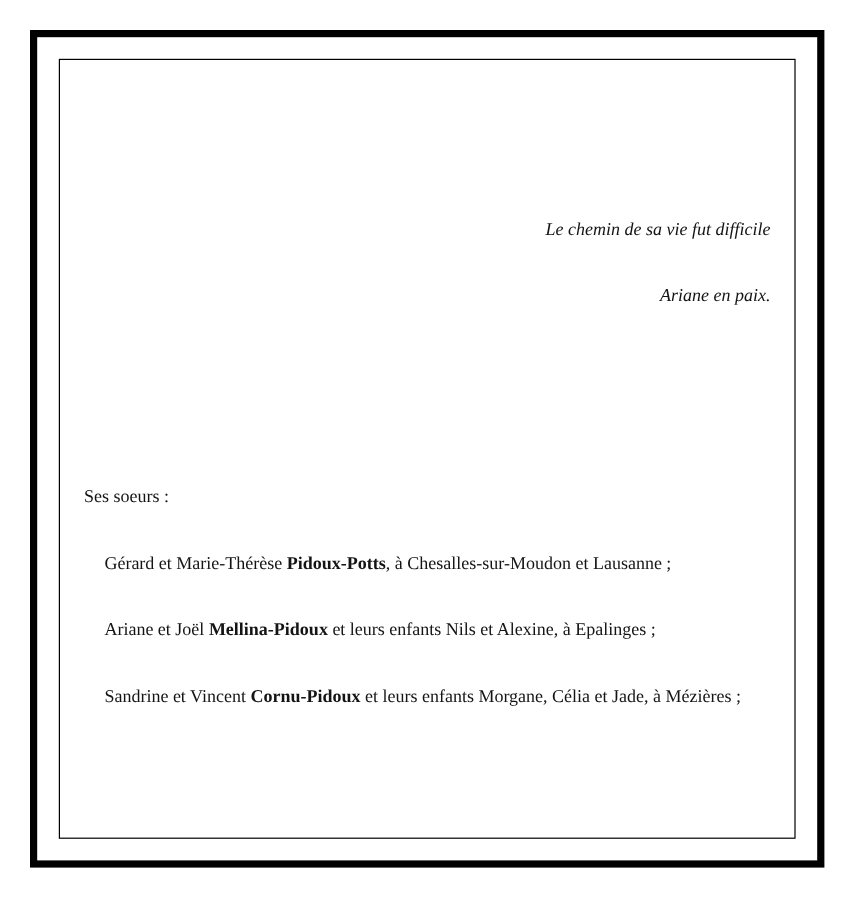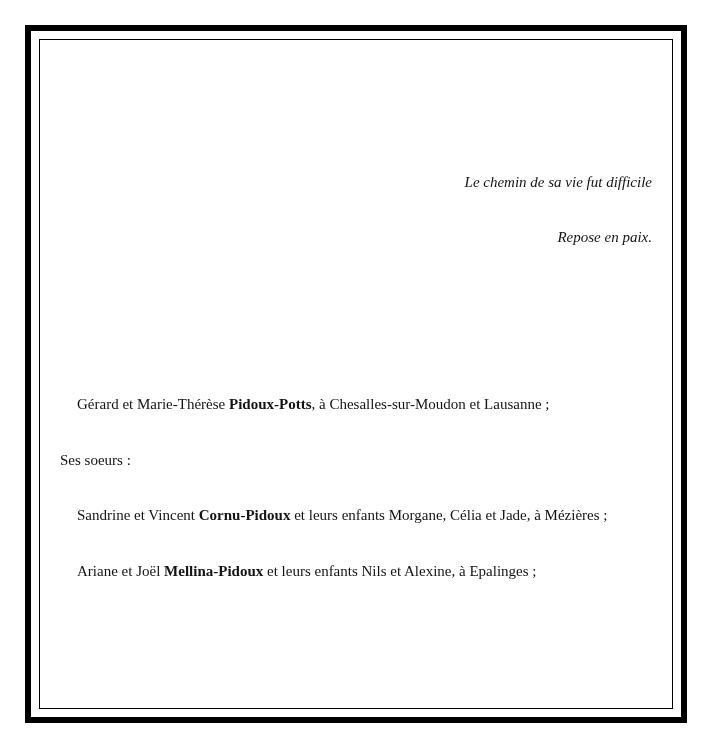--- a/index.html
+++ b/index.html
@@ -16,21 +16,21 @@
     color: #141414;
     overflow: hidden;
   }
   .frame-outer {
     position: absolute;
     left: 25px;
     top: 25px;
     right: 25px;
     bottom: 25px;
     border: 6px solid #000000;
-    padding: 8px;
+    padding: 18px;
     box-sizing: border-box;
   }
   .frame-inner {
     width: 100%;
     height: 100%;
     border: 1px solid #000000;
     box-sizing: border-box;
     padding: 40px 20px 0 20px;
     overflow: hidden;
   }
@@ -52,28 +52,28 @@
 </head>
 <body>
 
 <div class="page">
   <div class="frame-outer">
     <div class="frame-inner">
       <div class="content">
 
         <div class="epigraph">
           <div>Le chemin de sa vie fut difficile</div>
-          <div>Repose en paix.</div>
+          <div>Ariane en paix.</div>
         </div>
 
         <div class="family">
+          <div class="family-line">Ses soeurs :</div>
           <div class="family-line indent"><span>Gérard et Marie-Thérèse </span><span class="bold">Pidoux-Potts</span><span>, à Chesalles-sur-Moudon et Lausanne ;</span></div>
-          <div class="family-line">Ses soeurs :</div>
+          <div class="family-line indent"><span>Ariane et Joël </span><span class="bold">Mellina-Pidoux</span><span> et leurs enfants Nils et Alexine, à Epalinges ;</span></div>
           <div class="family-line indent"><span>Sandrine et Vincent </span><span class="bold">Cornu-Pidoux</span><span> et leurs enfants Morgane, Célia et Jade, à Mézières ;</span></div>
-          <div class="family-line indent"><span>Ariane et Joël </span><span class="bold">Mellina-Pidoux</span><span> et leurs enfants Nils et Alexine, à Epalinges ;</span></div>
           
           
           
           
           
         </div>
 
         
 
         

